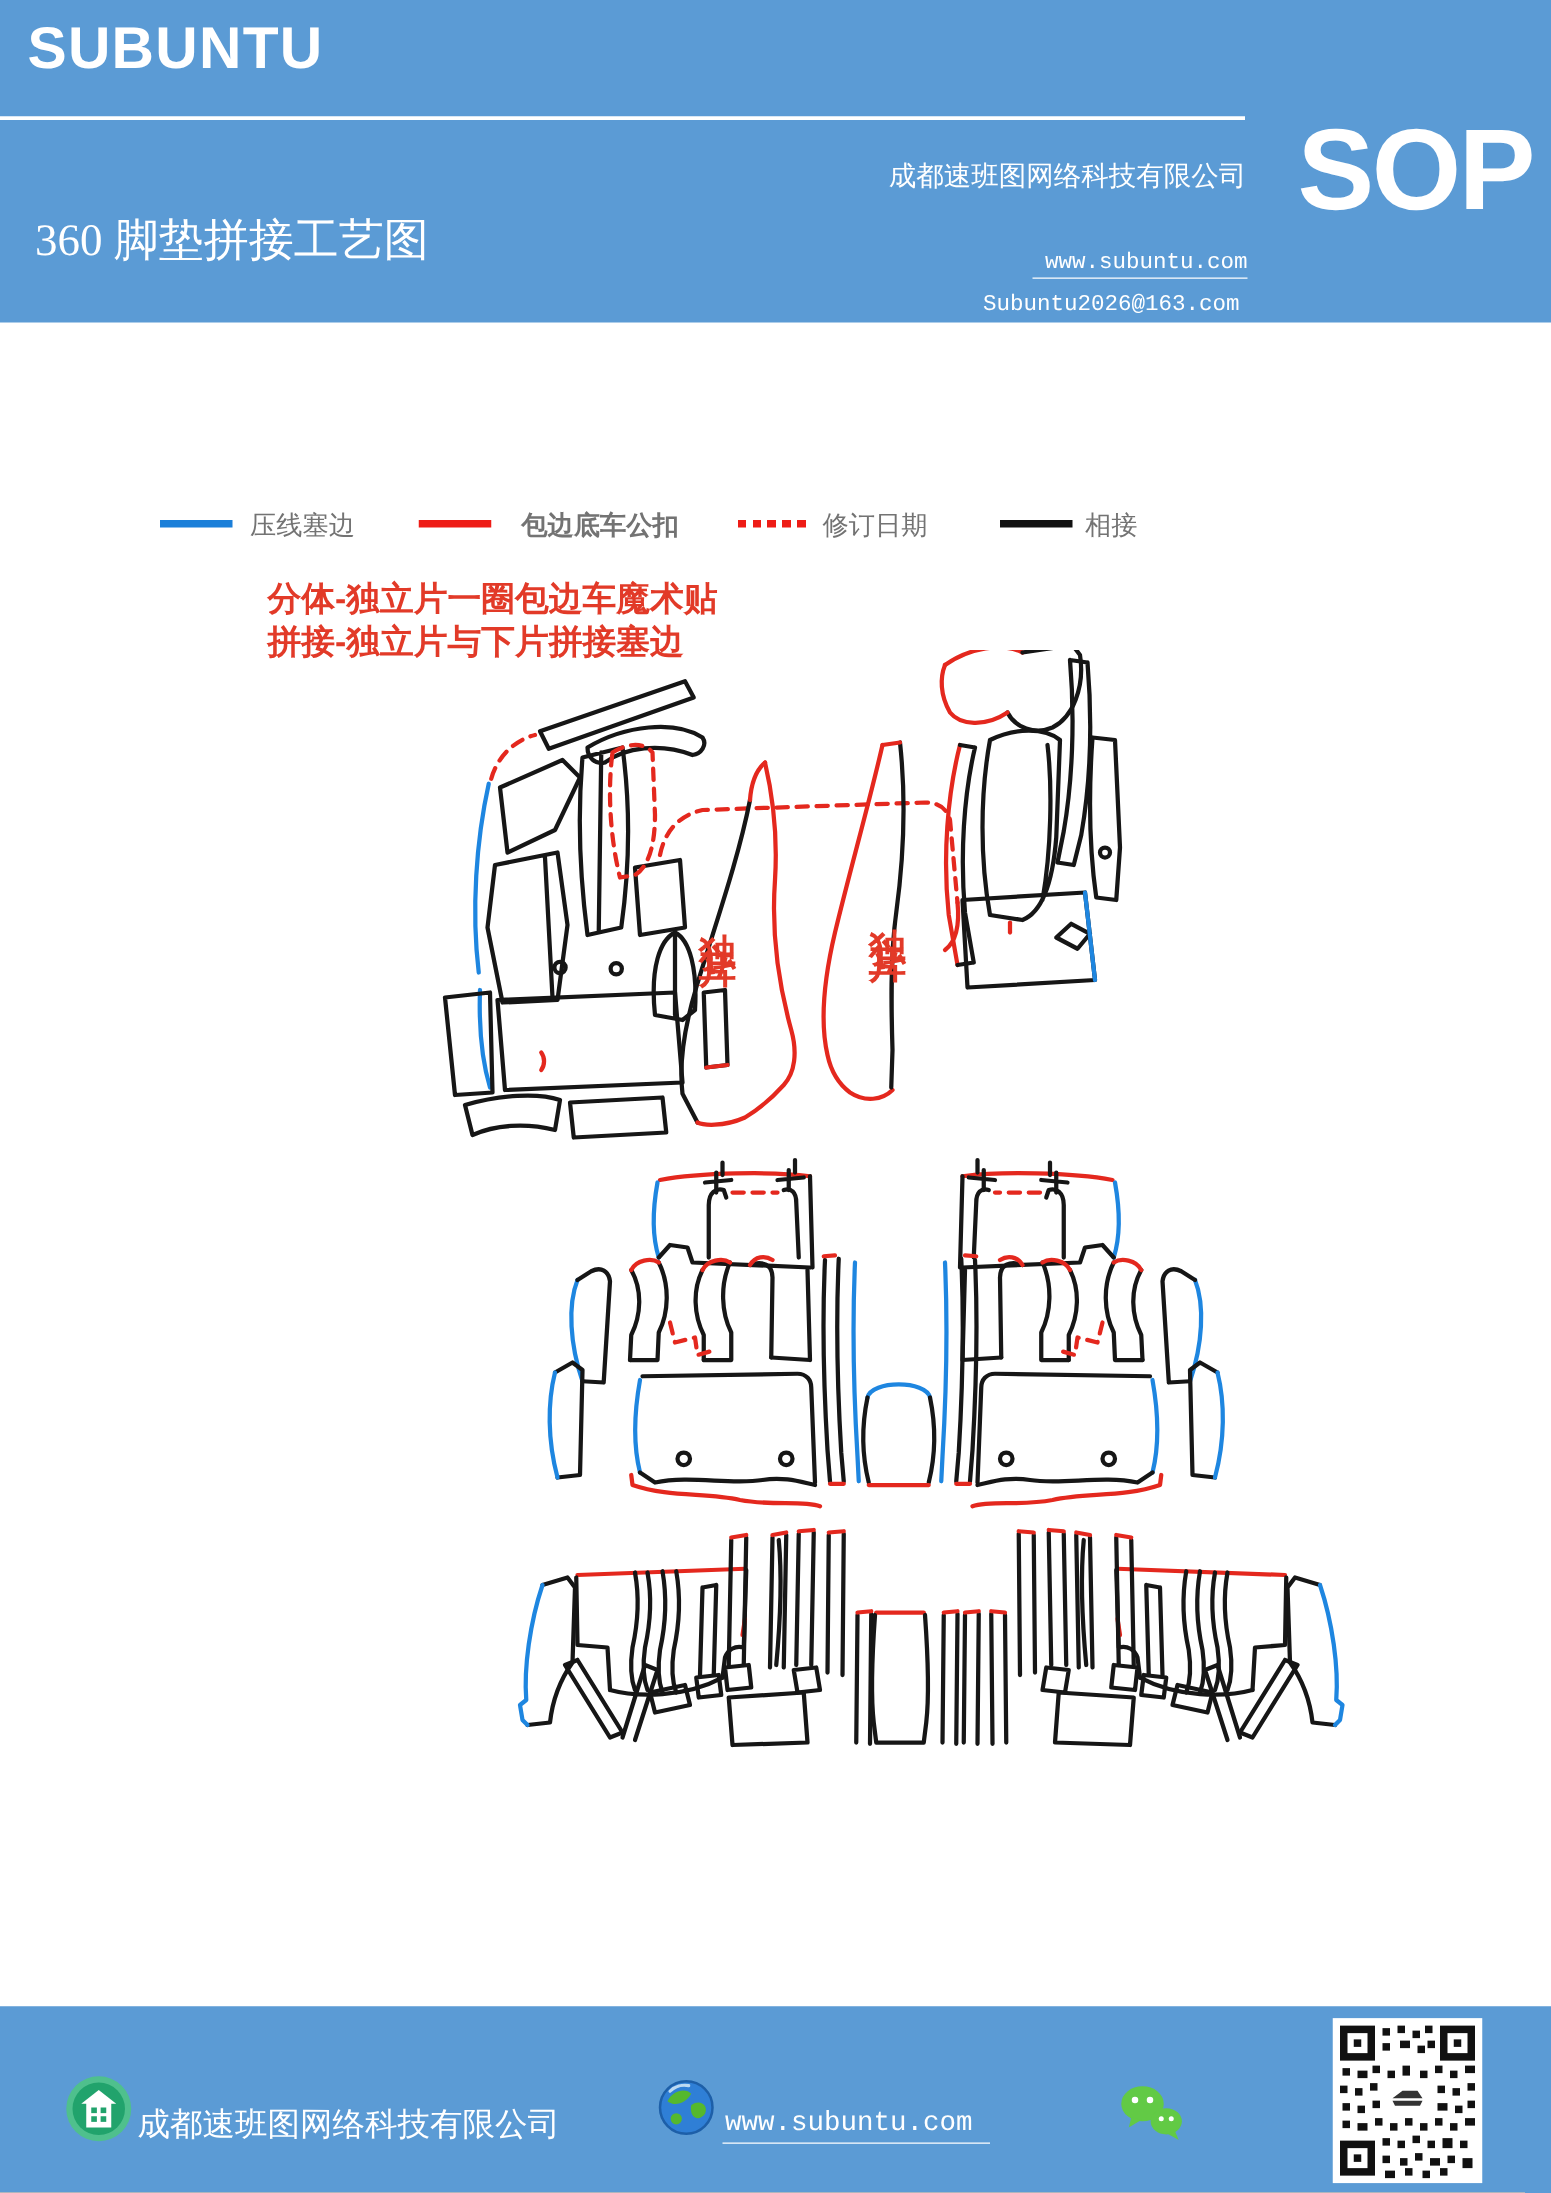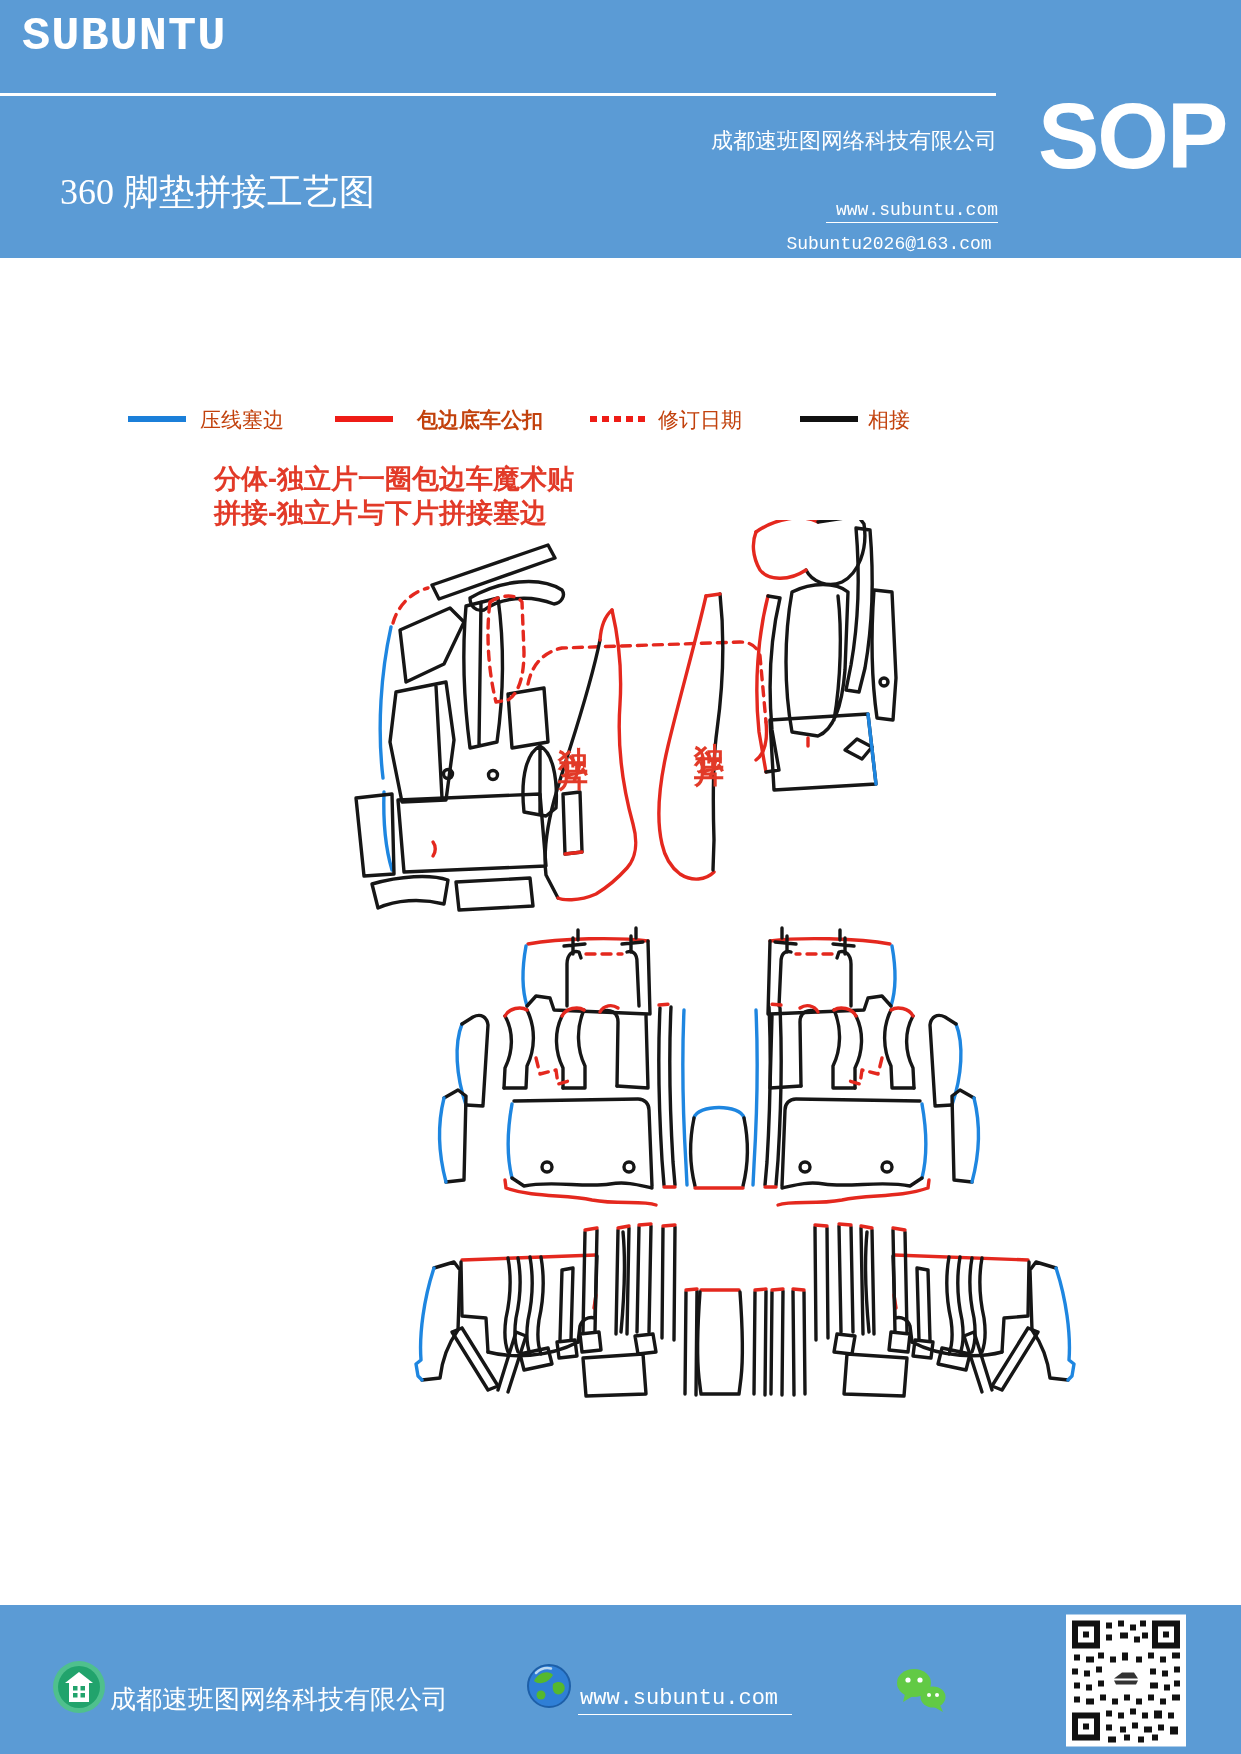--- a/index.html
+++ b/index.html
@@ -1,45 +1,45 @@
 <!DOCTYPE html>
 <html><head>
 <meta charset="utf-8">
 <style>
   html,body{margin:0;padding:0;background:#888;}
   .page{position:relative;width:1241px;height:1754px;background:#ffffff;overflow:hidden;
         font-family:"Liberation Sans",sans-serif;margin:0 auto;}
   
   .hdr{position:absolute;left:0;top:0;width:1241px;height:258px;background:#5b9bd5;}
   .logo{position:absolute;left:22px;top:10px;color:#fff;font-size:47px;font-weight:bold;
-        letter-spacing:1px;font-family:Liberation Mono, monospace;}
+        letter-spacing:1px;font-family:Liberation Sans, sans-serif;}
   .hrule{position:absolute;left:0;top:93px;width:996px;height:3px;background:#fff;}
   .doc-title{position:absolute;left:28px;top:168px;color:#fff;font-size:36px;
-        font-family:"Liberation Serif",serif;margin-left:32px;}
+        font-family:"Liberation Serif",serif;}
   .hdr-company{position:absolute;left:709px;top:126px;width:288px;color:#fff;font-size:22px;
         text-align:right;font-family:"Liberation Serif",serif;}
   .hdr-site{position:absolute;left:826px;top:200px;width:172px;color:#fff;font-size:18px;
         text-align:right;font-family:"Liberation Mono",monospace;border-bottom:1.5px solid #fff;
         padding-bottom:2px;}
   .hdr-mail{position:absolute;left:780px;top:234px;width:218px;color:#fff;font-size:18px;
         text-align:center;font-family:"Liberation Mono",monospace;}
   .sop{position:absolute;left:1038px;top:84px;color:#fff;font-size:92px;font-weight:bold;
         letter-spacing:-2px;font-family:"Liberation Sans",sans-serif;text-align:right;}
   
   .info{position:absolute;left:0px;top:262px;width:1241px;border-collapse:collapse;table-layout:fixed;}
   .info td{border:1.5px solid #bfbfbf;height:47px;text-align:center;font-size:20px;color:#1a1a1a;
         font-family:"Liberation Serif",serif;}
   
   .legend{position:absolute;left:0;top:402px;width:1241px;height:40px;}
   .lg-line{position:absolute;top:14px;height:6px;width:58px;}
   .lg-blue{left:128px;background:#1b7fd9;}
   .lg-red{left:335px;background:#ee1c16;}
   .lg-dot{left:590px;background:repeating-linear-gradient(90deg,#ee1c16 0 7px,rgba(0,0,0,0) 7px 12px);}
   .lg-black{left:800px;background:#111;}
-  .lg-lab{position:absolute;top:4px;font-size:21px;color:#c2410c;font-family:"Liberation Serif",serif;}
+  .lg-lab{position:absolute;top:4px;font-size:21px;color:#737373;font-family:"Liberation Serif",serif;}
   .ll1{left:200px;} .ll2{left:417px;font-weight:bold;} .ll3{left:658px;} .ll4{left:868px;}
   
   .note{position:absolute;left:214px;top:462px;color:#e23a28;font-size:27px;font-weight:bold;
         line-height:34px;font-family:"Liberation Sans",sans-serif;}
   
   .dwg{position:absolute;left:0;top:520px;width:1241px;height:880px;}
   .dwg path,.dwg circle{fill:none;stroke-linecap:round;stroke-linejoin:round;}
   .k{stroke:#161616;stroke-width:3.4;}
   .r{stroke:#e4281e;stroke-width:3.4;}
   .b{stroke:#1e86e0;stroke-width:3.4;}

